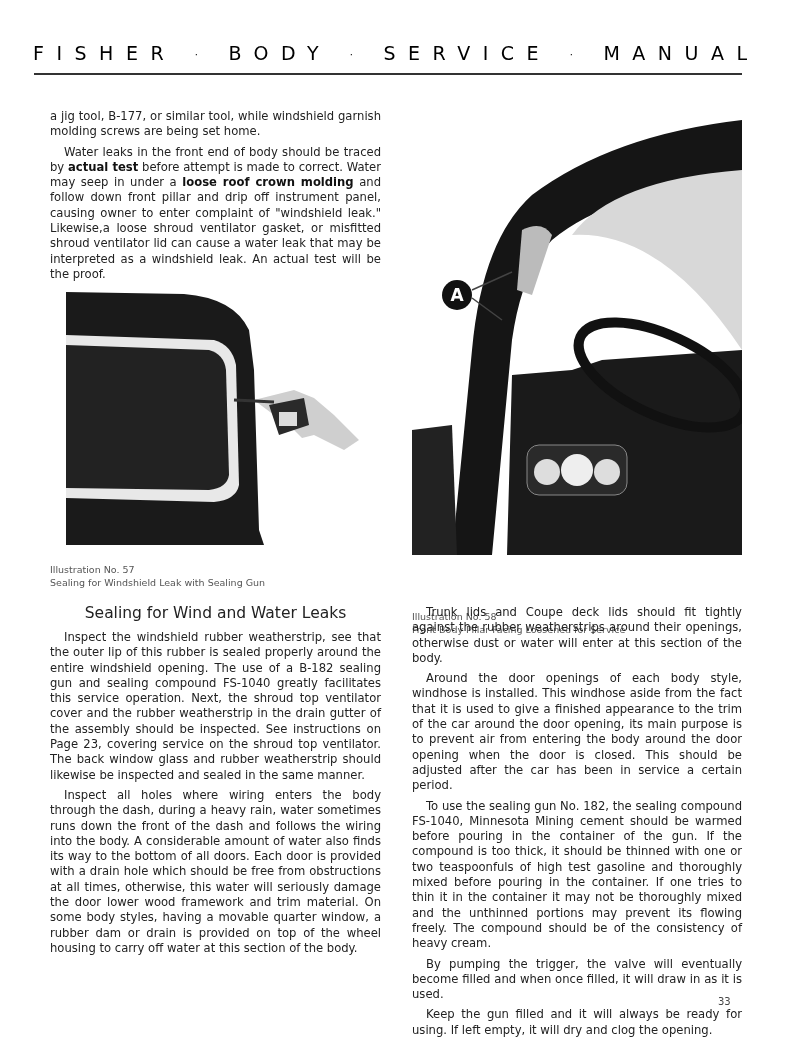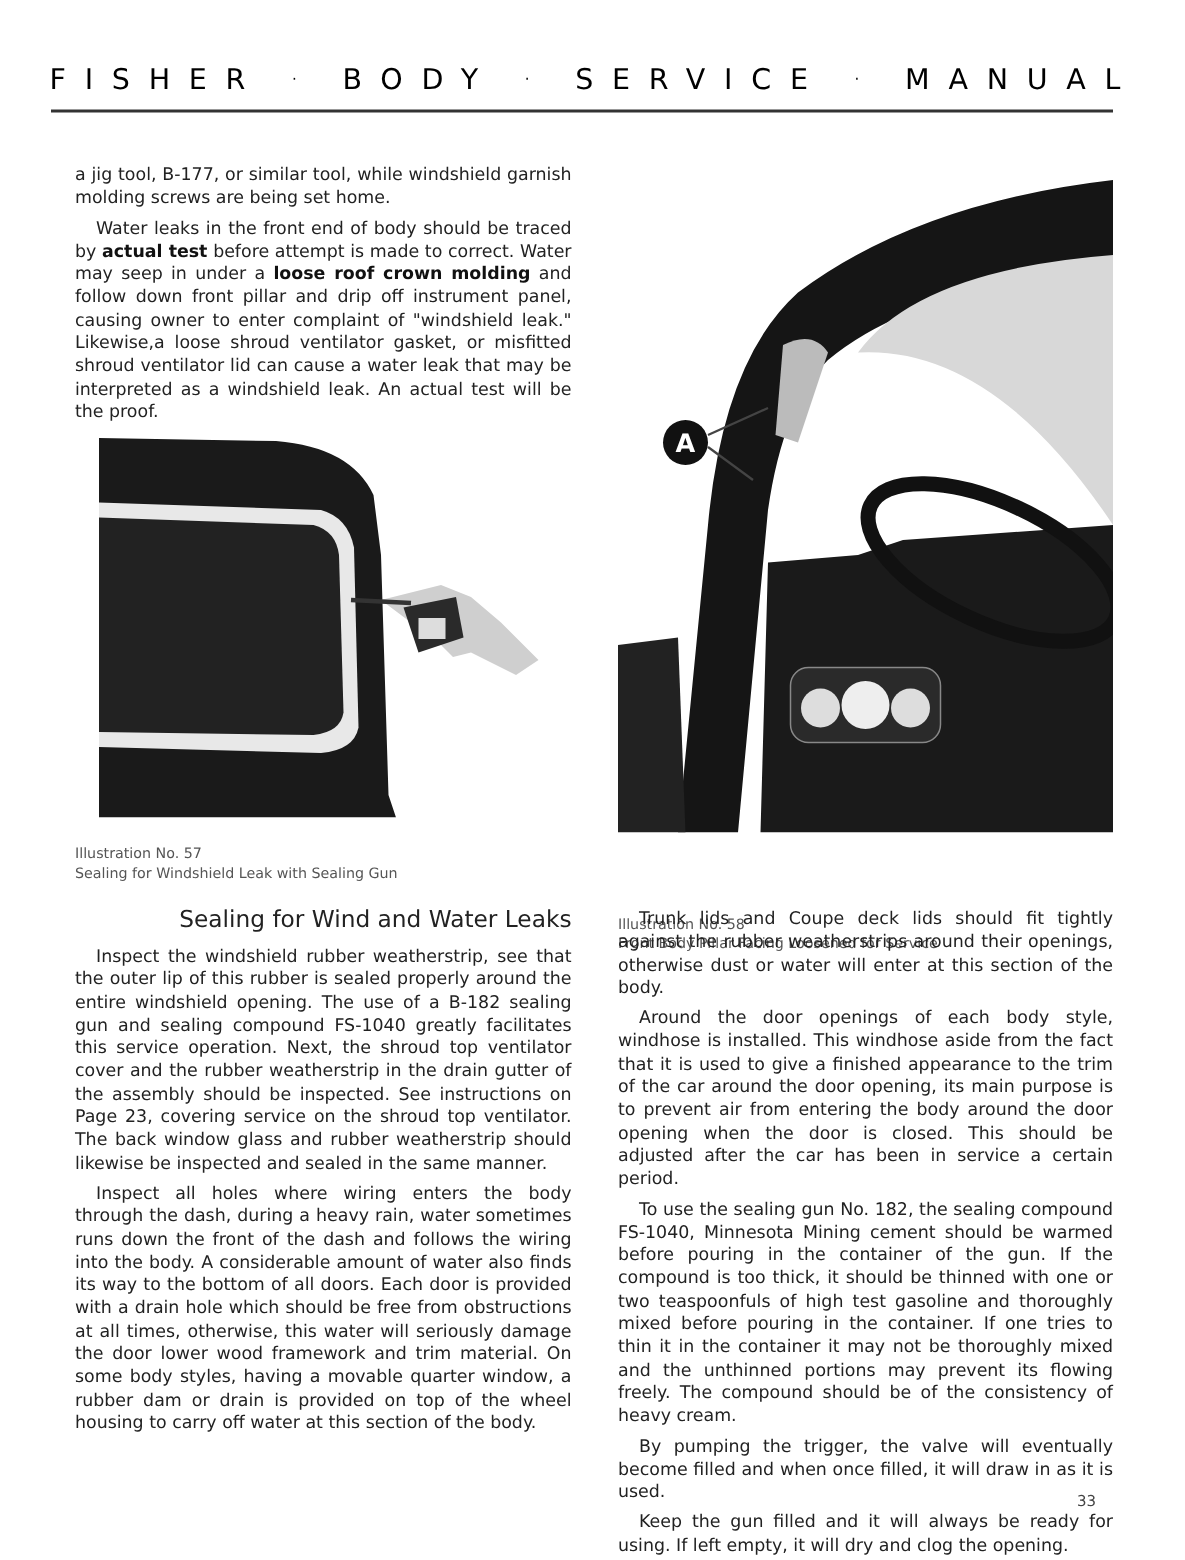--- a/index.html
+++ b/index.html
@@ -16,21 +16,21 @@
   .col { position:absolute; font-size:11.6px; line-height:15.3px; text-align:justify; color:#222; }
   .col p { margin:0 0 5px 0; text-indent:14px; }
   .col p.noindent { text-indent:0; }
   .col b { font-weight:bold; color:#111; }
   .left-top { left:50px; top:89px; width:331px;margin-top:20px; }
   .left-bottom { left:50px; top:630px; width:331px; }
   .right-bottom { left:412px; top:605px; width:330px; }
   .caption { position:absolute; font-size:9.5px; line-height:13px; color:#555; }
   .cap57 { left:50px; top:563px; width:331px; }
   .cap58 { left:412px; top:566px; width:330px;margin-top:44px; }
-  .section-title { position:absolute; left:50px; top:604px; width:331px; text-align:right; font-size:15.5px; color:#222; }
+  .section-title { position:absolute; left:50px; top:604px; width:331px; text-align:center; font-size:15.5px; color:#222; }
   .pagenum { position:absolute; left:718px; top:996px; font-size:10px; color:#444; }
   .fig { position:absolute; }
   .fig57 { left:64px; top:290px; width:300px; height:255px; }
   .fig58 { left:412px; top:120px; width:330px; height:435px; }
 </style>
 </head>
 <body>
 
 <div class="header">
   <span>FISHER</span>

